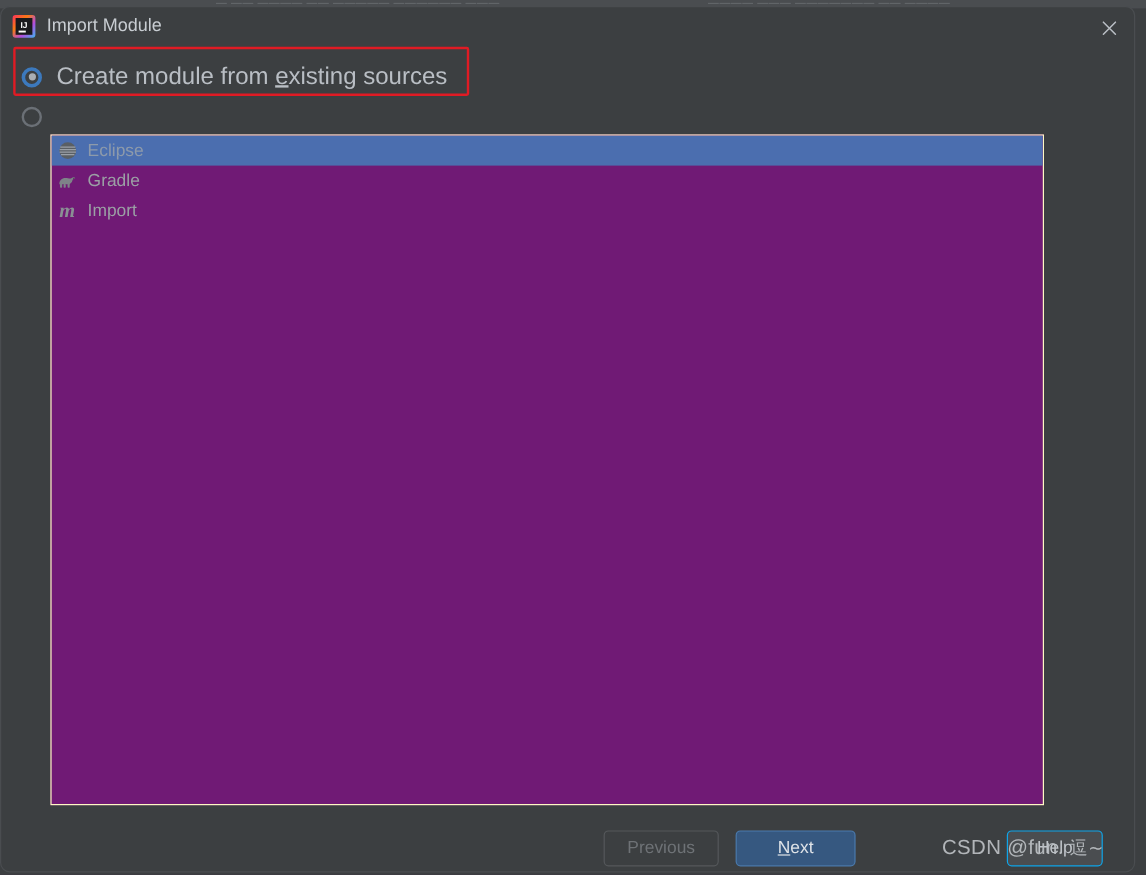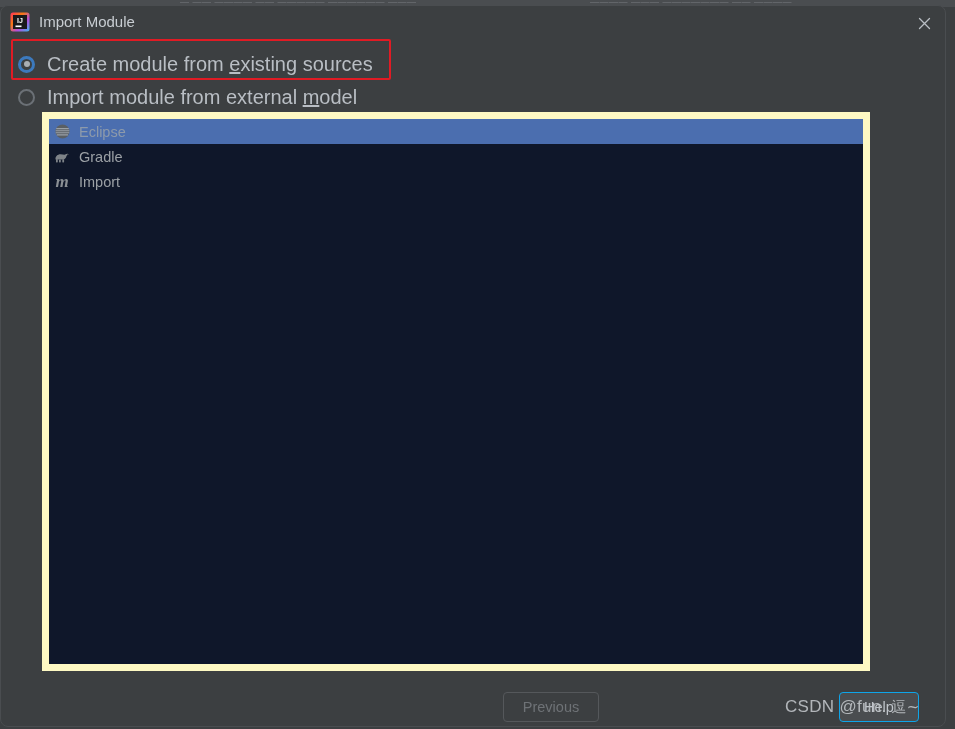--- a/index.html
+++ b/index.html
@@ -113,22 +113,22 @@
     border: 2px solid #e01b24;
     border-radius: 2px;
     pointer-events: none;
   }
 
   
   #list-panel {
     position: absolute;
     left: 41px; top: 106px;
     width: 828px; height: 559px;
-    background: #0f172a;
-    border: 7px solid #fef9c3;
+    background: #701a75;
+    border: 1px solid #fef9c3;
     overflow: hidden;
   }
   .list-row {
     display: flex;
     align-items: center;
     height: 25px;
     padding-left: 4px;
     cursor: pointer;
   }
   .list-row.selected { background: #4b6eaf; }
@@ -238,21 +238,20 @@
     </div>
   </div>
 
   <div class="radio-row" id="radio-existing">
     <span class="radio-mark on"></span>
     <span class="radio-label"><span>Create module from </span><span class="mn">e</span><span>xisting sources</span></span>
   </div>
 
   <div class="radio-row" id="radio-external">
     <span class="radio-mark off"></span>
-    <span class="radio-label"><span>Import module from external </span><span class="mn">m</span><span>odel</span></span>
   </div>
 
   <div id="annotation-box"></div>
 
   <div id="list-panel">
 
     <div class="list-row selected">
       <span class="row-icon">
         <svg width="15" height="15" viewBox="0 0 15 15">
           <circle cx="7.5" cy="7.5" r="7" fill="#5a5f64"></circle>
@@ -282,20 +281,23 @@
         <span class="maven-m">m</span>
       </span>
       <span class="row-label">Import</span>
     </div>
   </div>
 
   <div class="btn disabled" id="btn-previous">
     <span>Previous</span>
   </div>
 
+  <div class="btn primary" id="btn-next">
+    <span><span class="mn">N</span><span>ext</span></span>
+  </div>
 
 
   <div class="btn" id="btn-help">
     <span>Help</span>
   </div>
 
 </div>
 
 <div id="watermark">
   <span>CSDN @fun.</span>

